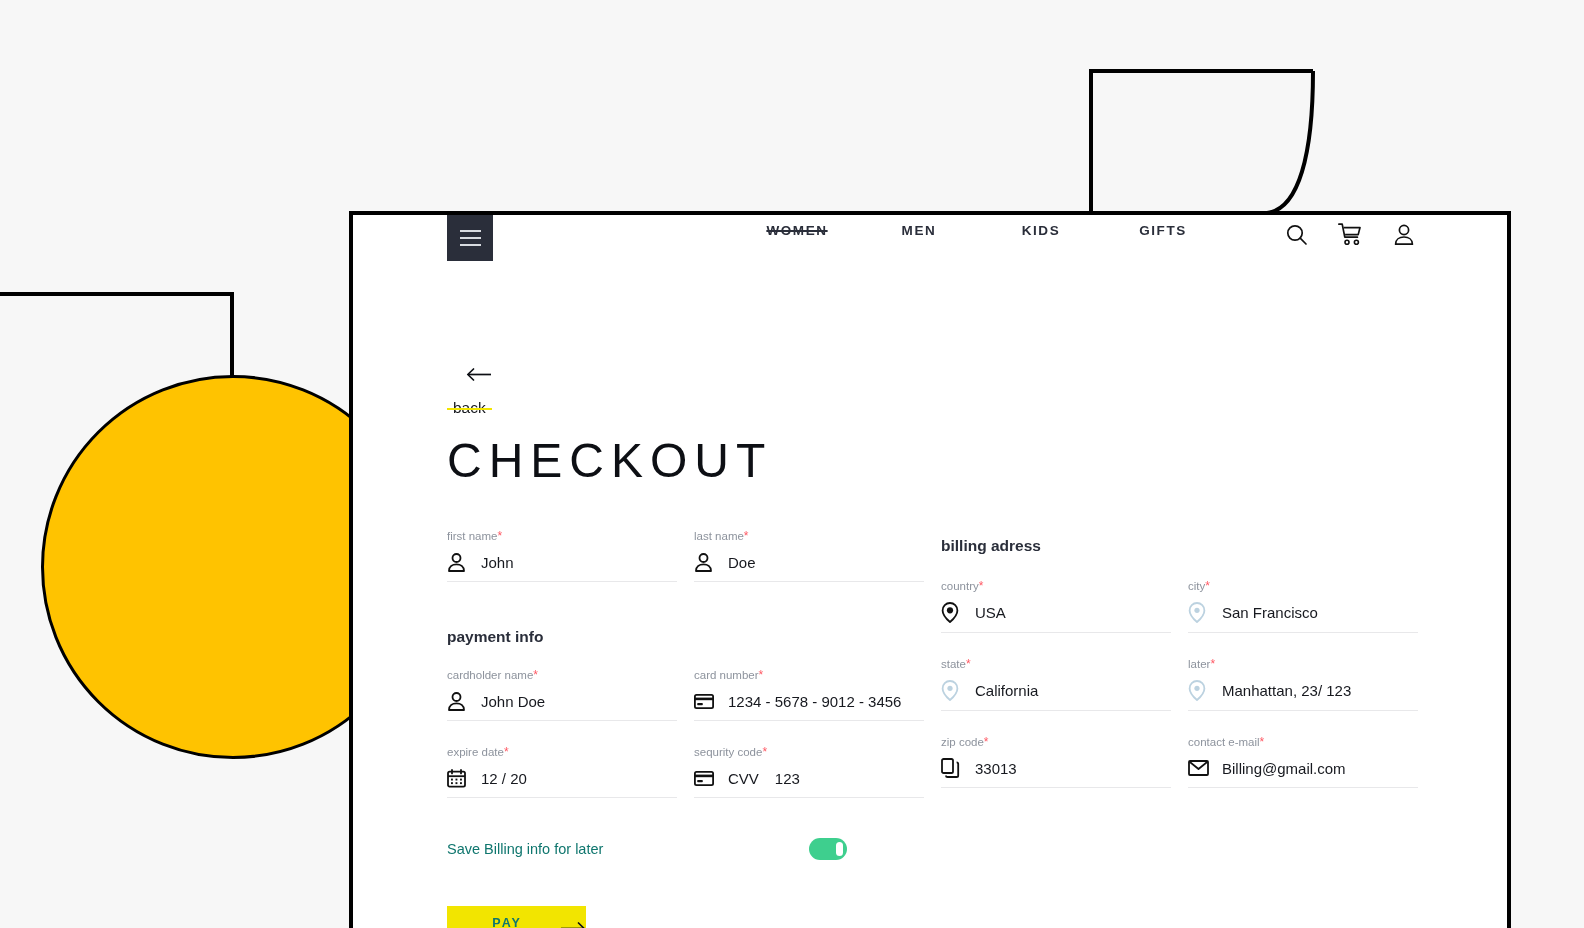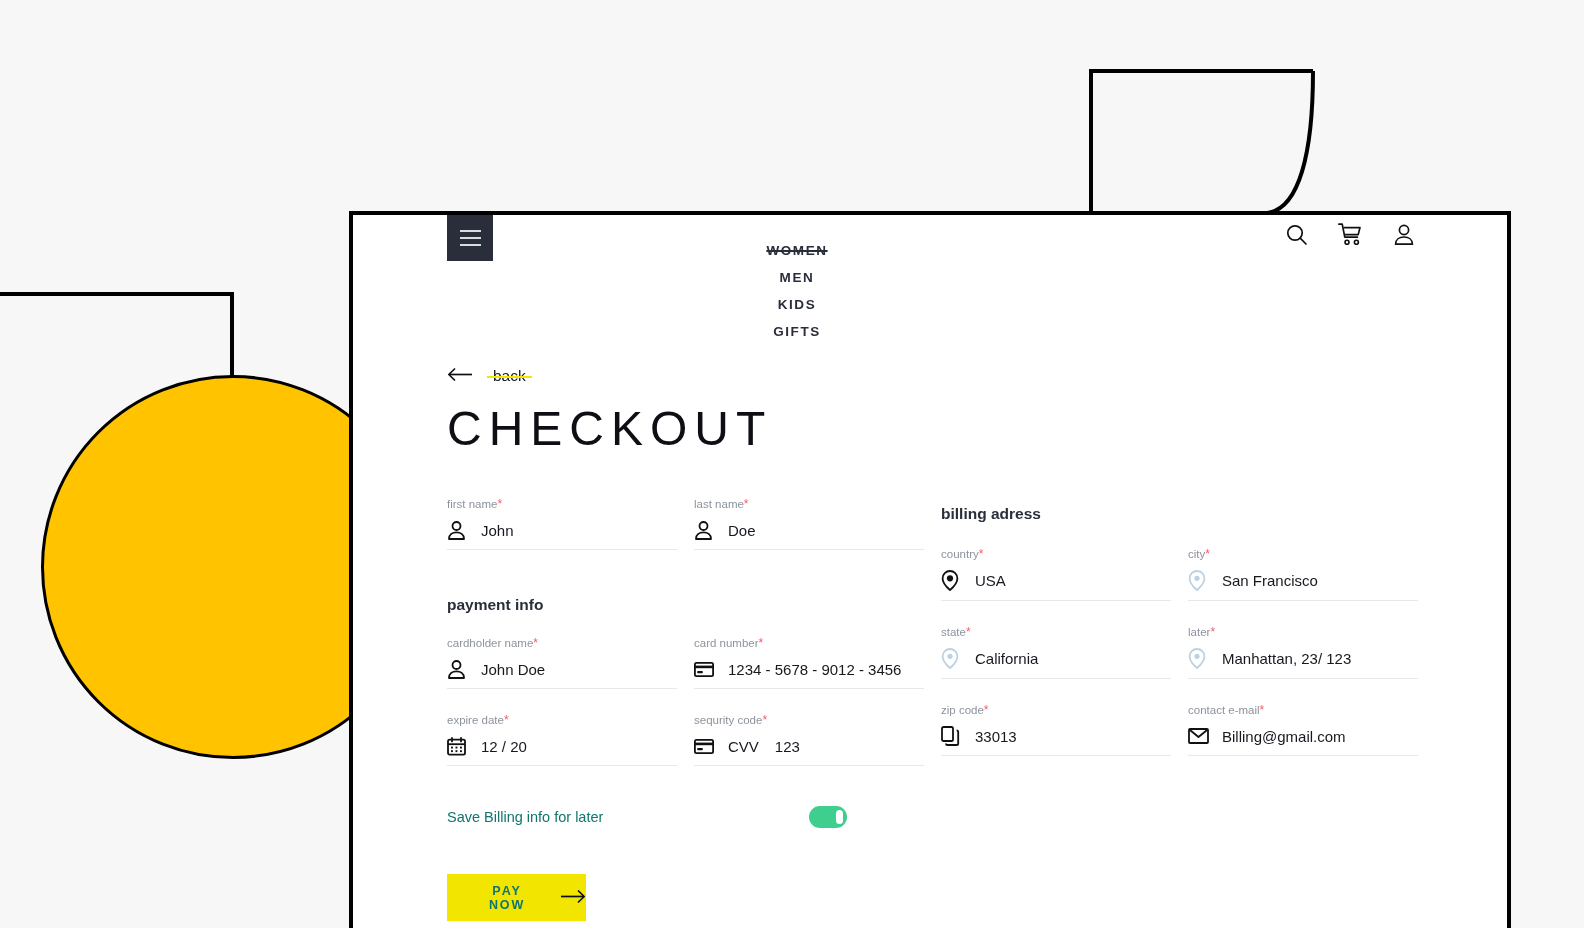--- a/index.html
+++ b/index.html
@@ -80,24 +80,23 @@
     border: none;
   }
   #menu-button span {
     display: block;
     width: 21px; height: 2px;
     background: #d8dbe0;
   }
 
   .nav-links {
     position: absolute;
-    left: 385px; top: 28px;
-    display: flex;
-    gap: 12px;
-    flex-direction: column;
+    left: 385px; top: 8px;
+    display: flex;
+    gap: 4px;
   }
   .nav-link {
     font-size: 13.5px;
     font-weight: 700;
     letter-spacing: 1.6px;
     color: #2A2E3A;
     text-decoration: none;
     width: 118px;
     text-align: center;
     cursor: pointer;
@@ -124,20 +123,21 @@
     width: 1000px;
   }
 
   #back-row {
     display: flex;
     align-items: flex-end;
     gap: 14px;
     margin-bottom: 20px;
     width: fit-content;
     cursor: pointer;
+    flex-direction: column;
   }
   #back-label {
     font-size: 15.5px;
     color: #15171c;
     position: relative;
     padding: 0 6px;
   }
   #back-label::after {
     content: "";
     position: absolute;

